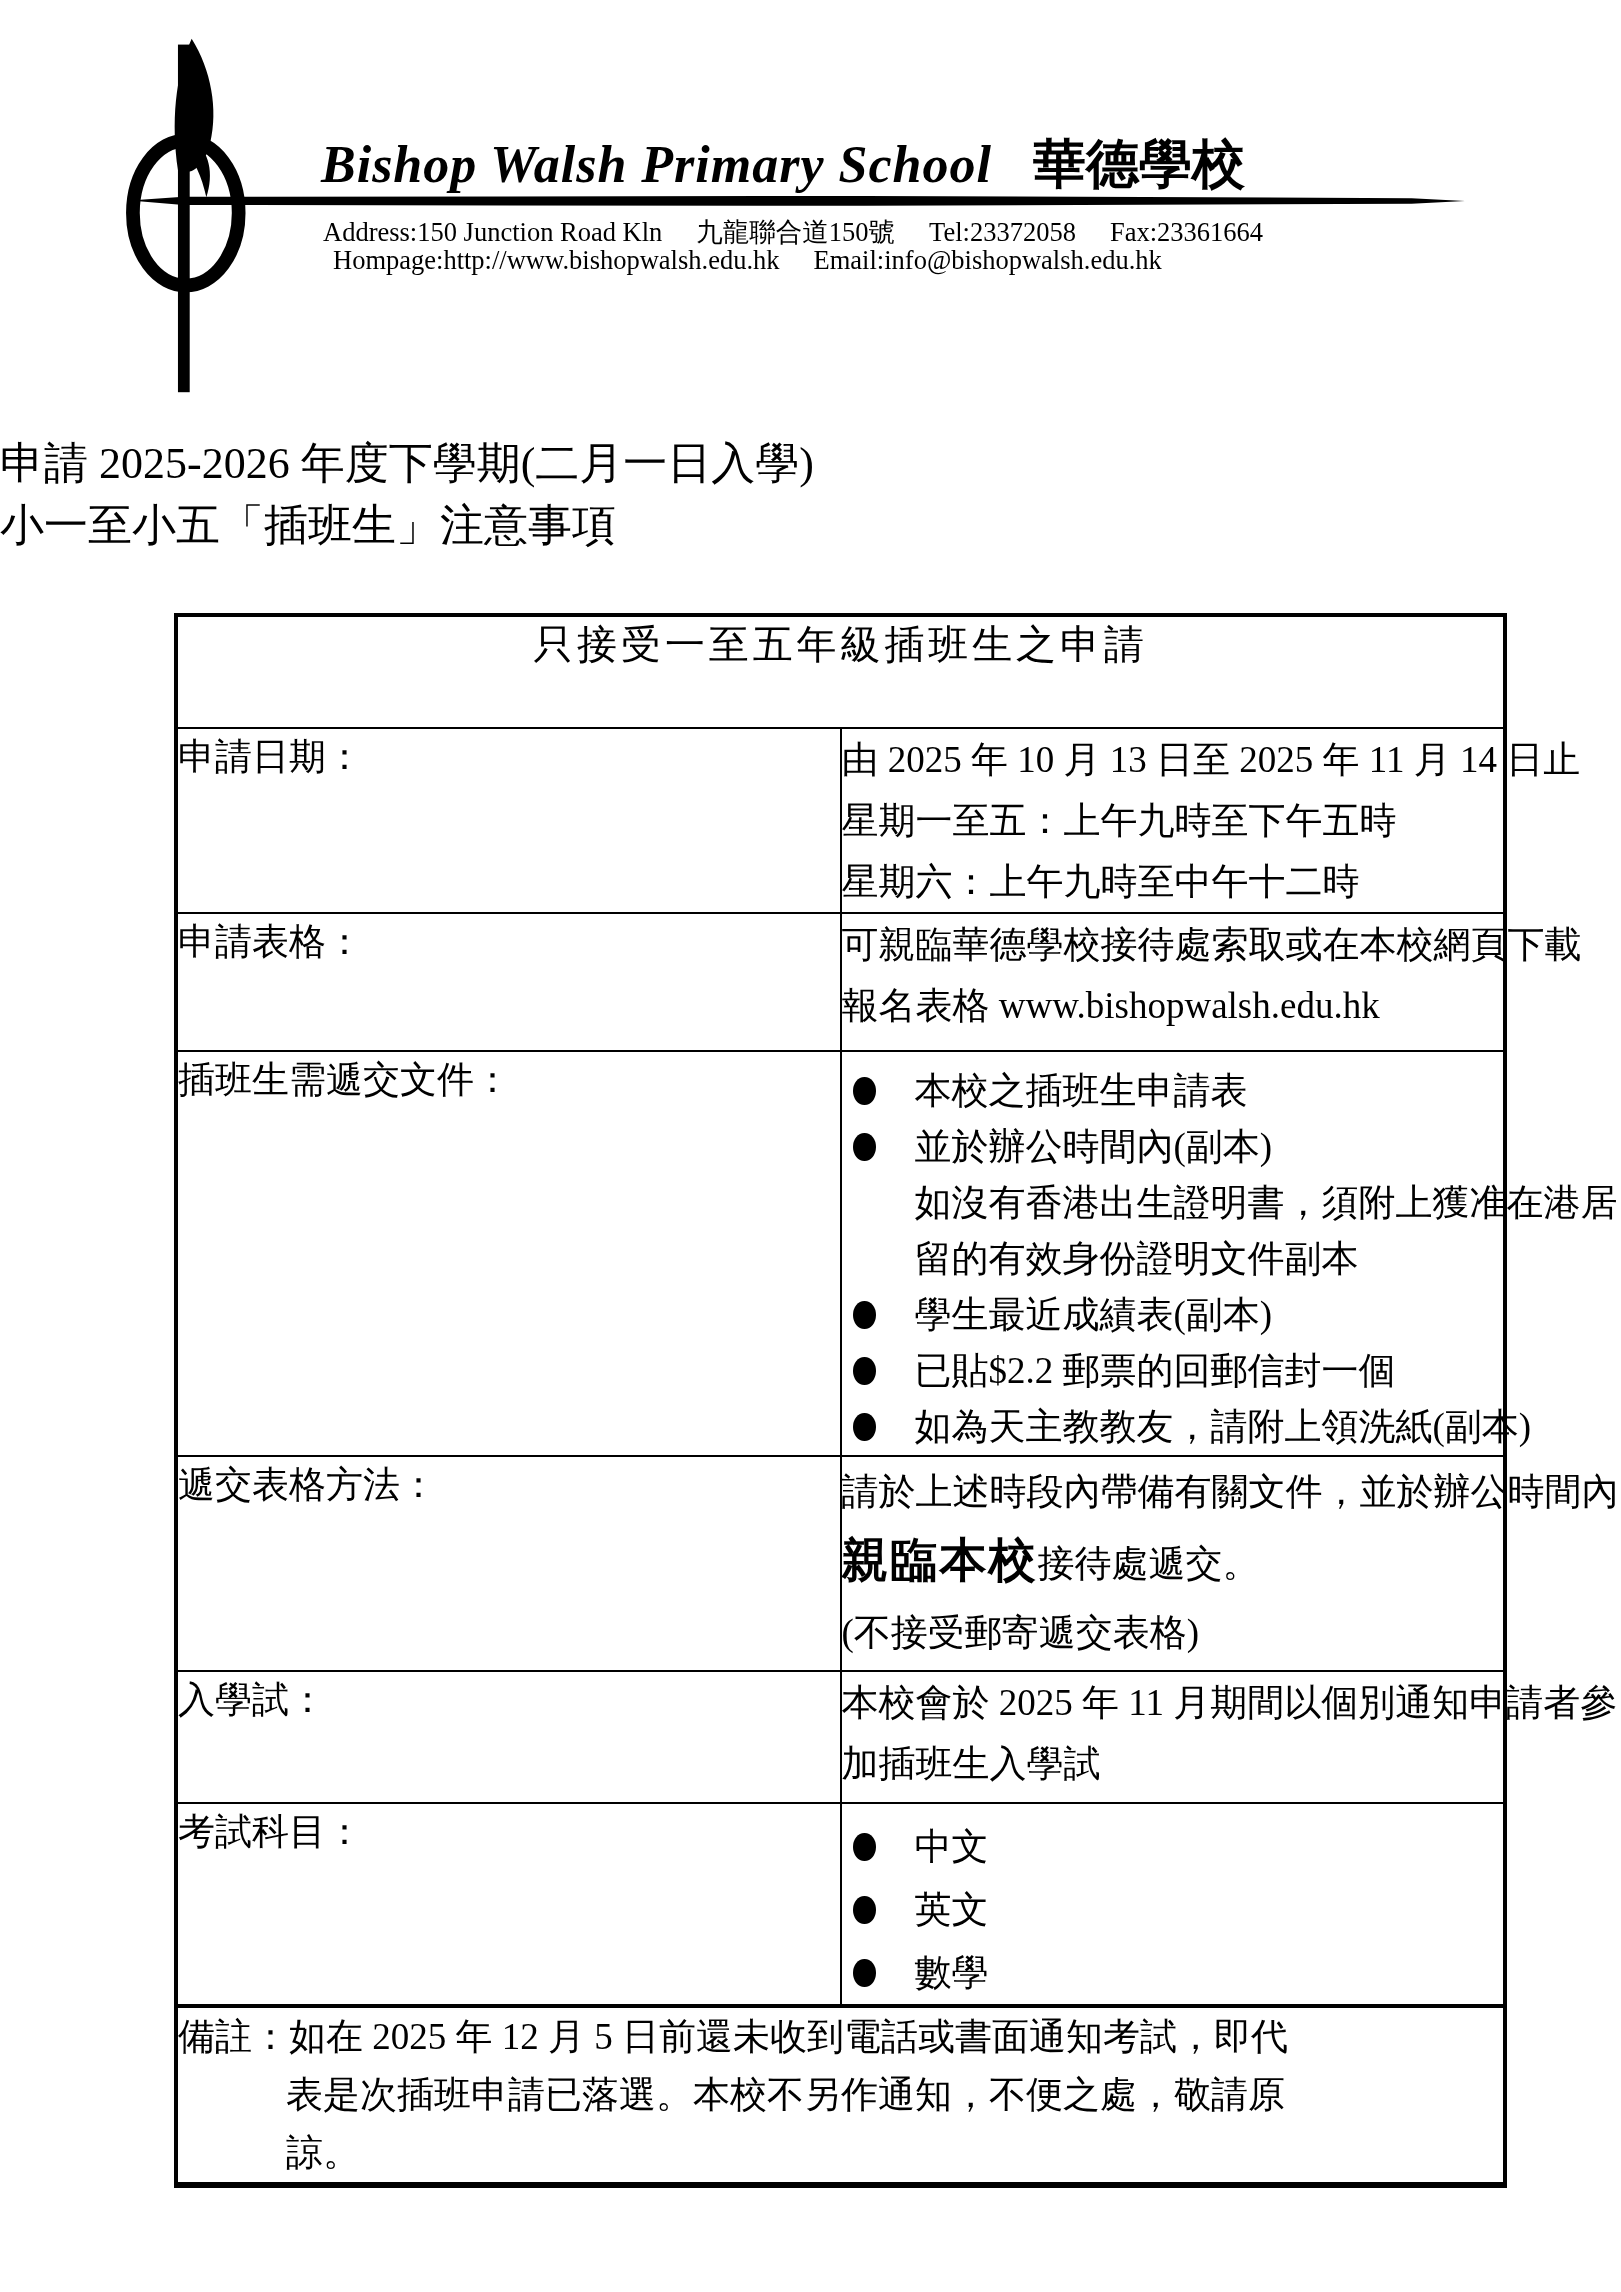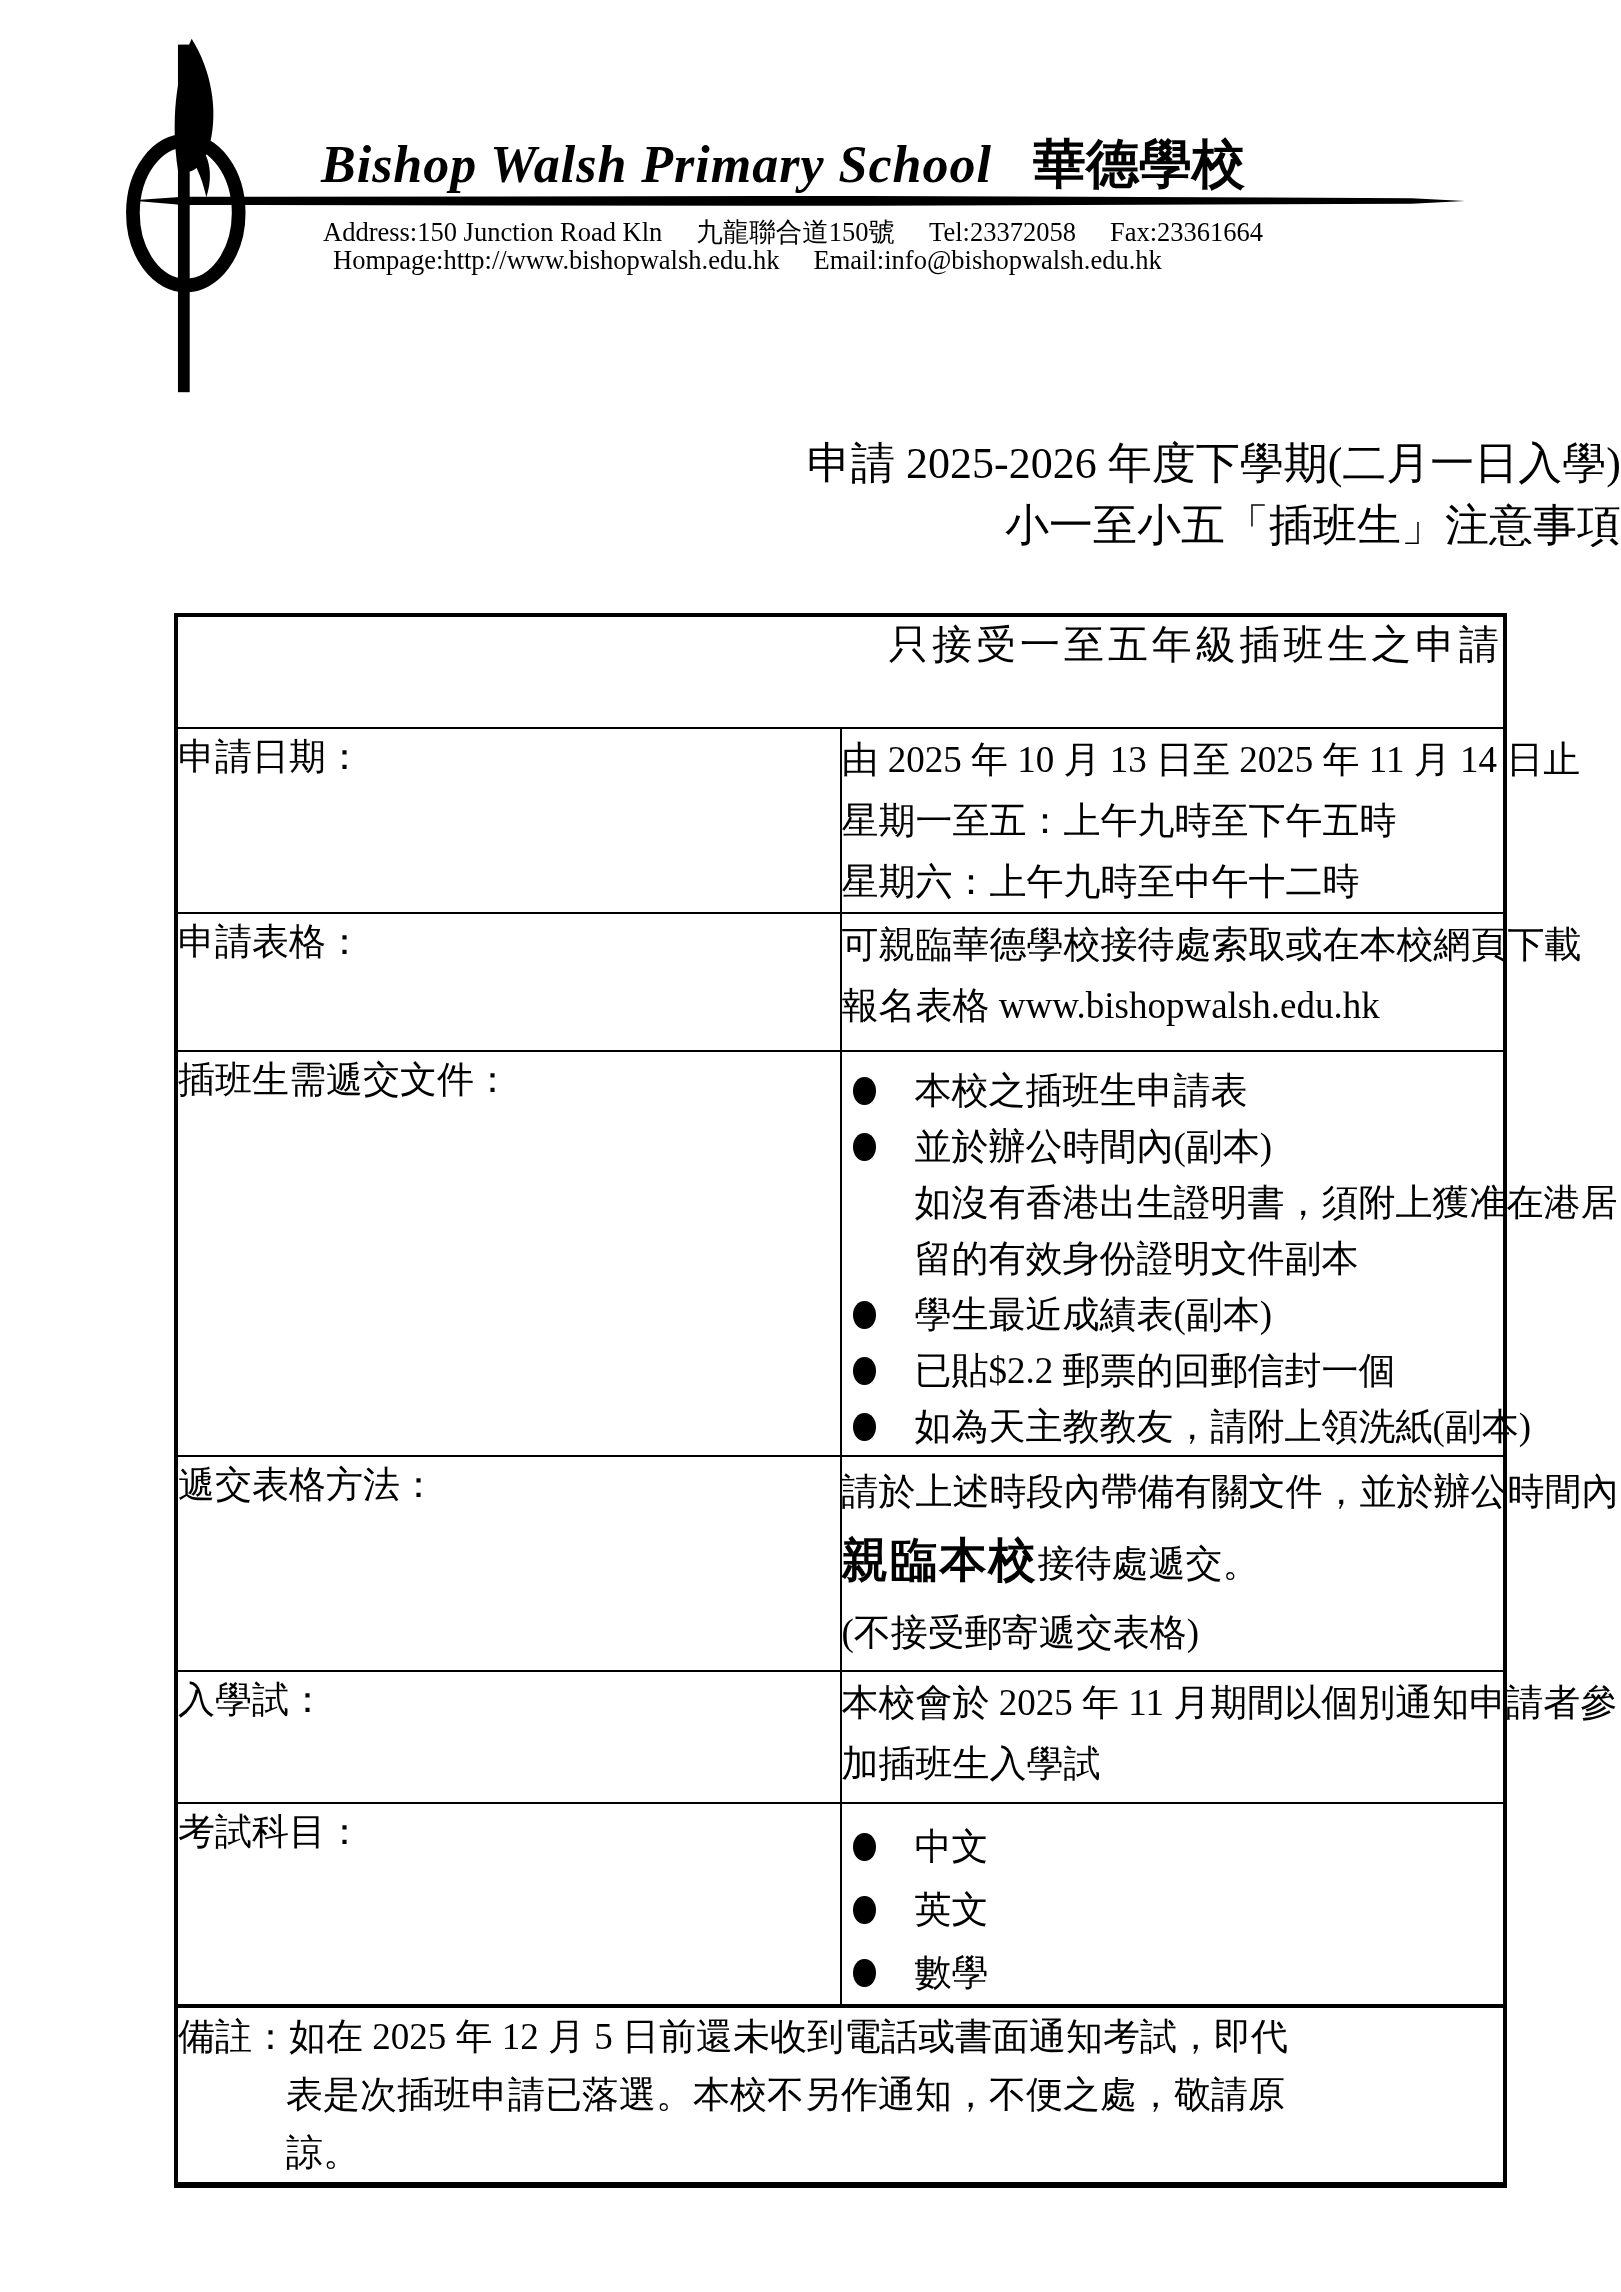--- a/index.html
+++ b/index.html
@@ -18,34 +18,34 @@
     clip-path:polygon(0% 45%,4% 8%,55% 0%,96% 22%,100% 50%,96% 78%,55% 100%,4% 92%);
   }
   .school-line{position:absolute;left:321px;top:129px;white-space:nowrap;}
   .school-en{font-size:52px;font-weight:bold;font-style:italic;letter-spacing:1px;}
   .school-zh{font-size:53px;font-weight:bold;margin-left:41px;}
   .addr-line1{position:absolute;left:323px;top:214px;font-size:26.5px;white-space:nowrap;}
   .addr-line2{position:absolute;left:333px;top:245px;font-size:26.5px;white-space:nowrap;}
   .addr-line1 span,.addr-line2 span{margin-right:27.4px;}
 
   
-  .doc-title{position:absolute;left:0;top:433px;width:1621px;text-align:right;
+  .doc-title{position:absolute;left:0;top:433px;width:1621px;text-align:left;
     font-size:44px;line-height:62px;}
 
   
   .info-table{
     position:absolute;left:174px;top:613px;
     border-collapse:collapse;table-layout:fixed;
     width:1333px;
     border:4.9px solid #000;
     font-size:37px;
   }
   .info-table td{border:2.9px solid #000;vertical-align:top;padding:0;}
   .col-label{width:404px;}
-  .thead-cell{height:110px;text-align:right;vertical-align:middle;font-size:40px;letter-spacing:3.9px;}
+  .thead-cell{height:110px;text-align:center;vertical-align:middle;font-size:40px;letter-spacing:3.9px;}
   .label-cell{padding:9.8px 5.9px 0 11.8px;line-height:55px;}
   .content-cell{padding:7.8px 7.8px 0 15.7px;}
   .line{line-height:61px;white-space:nowrap;}
 
   .h-r1{height:178px;} .h-r2{height:136px;} .h-r3{height:389px;}
   .h-r4{height:213px;} .h-r5{height:130px;} .h-r6{height:193px;}
 
   
   .blist{padding-top:11px;}
   .bitem{display:grid;grid-template-columns:73px 1fr;}

